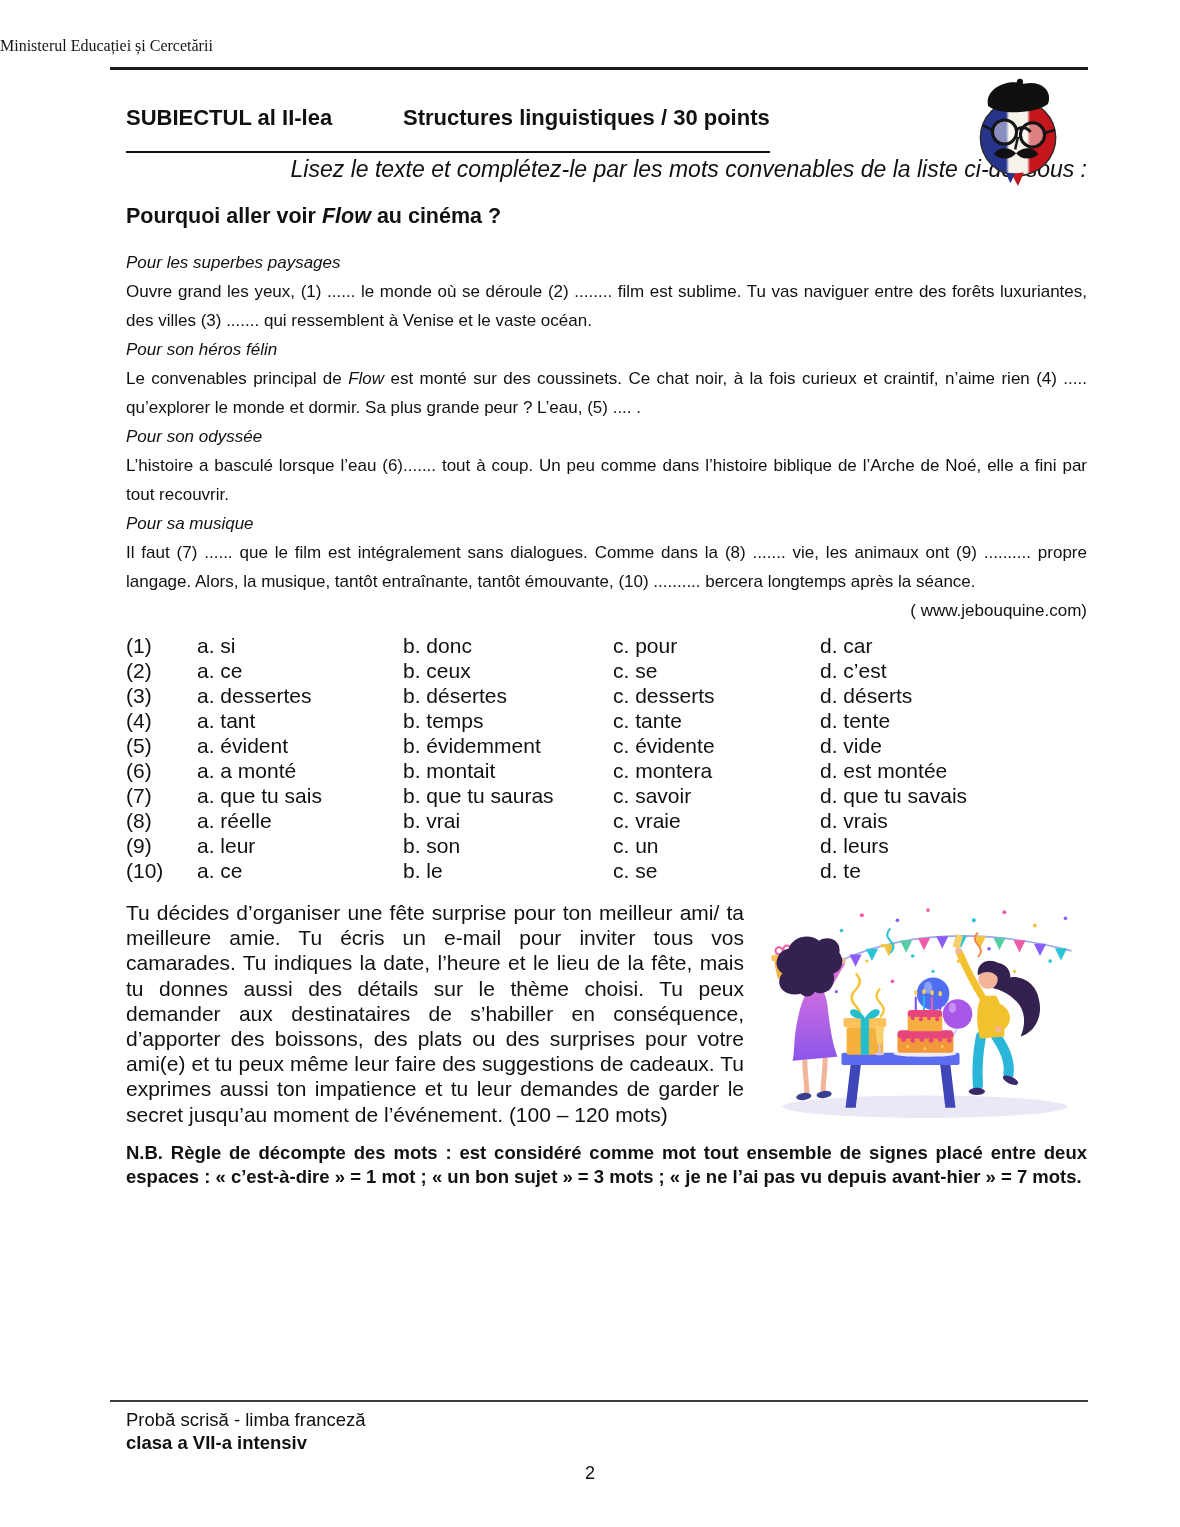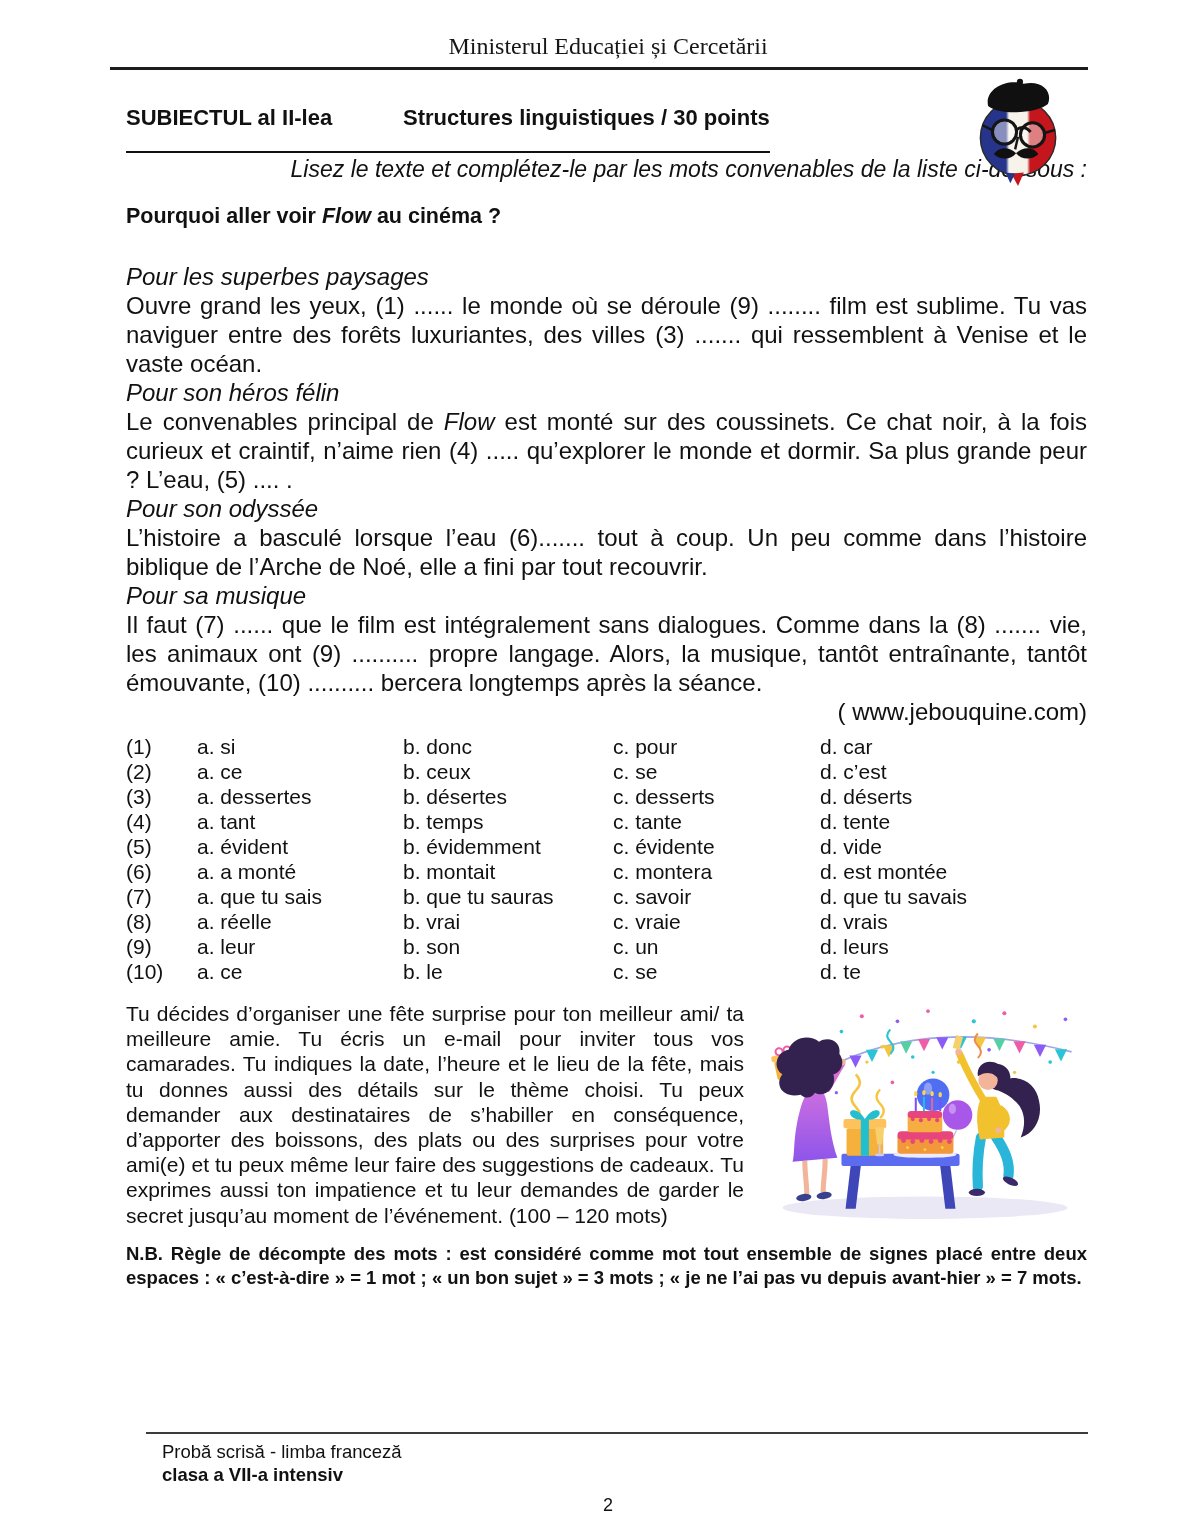--- a/index.html
+++ b/index.html
@@ -4,57 +4,57 @@
 <title>Exam page</title>
 <style>
   html,body { margin:0; padding:0; background:#ffffff; }
   .page {
     position:relative; width:1180px; height:1527px; margin:0 auto;
     background:#ffffff; color:#111;
     font-family:"Liberation Sans","DejaVu Sans",sans-serif;
     overflow:hidden;
   }
   .ministry {
-    padding-top:34px; text-align:center;
+    padding-top:34px; text-align:left;
     font-family:"Liberation Serif","DejaVu Serif",serif;
-    font-size:24px; line-height:24px; color:#161616;padding-left:36px;
+    font-size:16px; line-height:24px; color:#161616;
   }
   .header-rule { margin:9px 92px 0 110px; border-top:3px solid #1c1c1c; }
   .logo { position:absolute; left:961px; top:76px; width:116px; height:112px; }
 
   .content { margin:0 93px 0 126px; }
 
   .subject-heading { margin-top:34px; }
   .subject-heading .u {
     display:inline-block; border-bottom:2.5px solid #111; padding-bottom:20px;
     font-weight:bold; font-size:22px; line-height:27px;
   }
   .sh-left { display:inline-block; min-width:277px; }
 
   .instruction { margin-top:3px; font-style:italic; font-size:23px; line-height:26px;text-align:right; }
 
   .reading-title { margin-top:21px; font-weight:bold; font-size:21.5px; line-height:26px; }
   .it { font-style:italic; }
 
-  .reading { margin-top:33px; font-size:24px; line-height:29px; }
+  .reading { margin-top:19px; font-size:17px; line-height:29px; }
   .reading .sec-heading { font-style:italic; }
   .reading p { margin:0; text-align:justify; }
   .source { text-align:right; }
 
   .mcq { margin-top:8px; font-size:21px; line-height:25px; }
   .mcq-row { display:grid; grid-template-columns:71px 206px 210px 207px 1fr; }
 
   .task { margin-top:17px; font-size:21px; line-height:25.2px; }
   .task p { margin:0; text-align:justify; }
   .task-bold { font-weight:normal; }
   .party { float:right; width:318px; height:224px; margin:0 0 4px 25px; }
 
   .nb { clear:both; margin:14px 0 0 0; font-weight:bold; font-size:18.5px; line-height:24px; text-align:justify; }
 
-  .footer { position:absolute; left:0; right:0; top:1432px;padding-left:36px; }
+  .footer { position:absolute; left:0; right:0; top:1400px; }
   .footer-rule { margin:0 92px 0 110px; border-top:2px solid #3c3c3c; }
   .footer-exam  { margin:7px 0 0 126px; font-size:18.5px; line-height:22px; }
   .footer-class { margin:1px 0 0 126px; font-size:18.5px; line-height:22px; font-weight:bold; }
   .footer-page  { margin-top:9px; text-align:center; font-size:18px; }
 </style>
 </head>
 <body>
 
 <div class="page">
 
@@ -92,21 +92,21 @@
     <div class="subject-heading">
       <span class="u"><span class="sh-left">SUBIECTUL al II-lea</span><span>Structures linguistiques / 30 points</span></span>
     </div>
 
     <div class="instruction">Lisez le texte et complétez-le par les mots convenables de la liste ci-dessous :</div>
 
     <div class="reading-title"><span>Pourquoi aller voir </span><span class="it">Flow</span><span> au cinéma ?</span></div>
 
     <div class="reading">
       <div class="sec-heading">Pour les superbes paysages</div>
-      <p><span>Ouvre grand les yeux, (1) ...... le monde où se déroule (9) ........ film est sublime. Tu vas naviguer entre des forêts luxuriantes, des villes (3) ....... qui ressemblent à Venise et le vaste océan.</span><span class="it"></span><span></span></p>
+      <p><span>Ouvre grand les yeux, (1) ...... le monde où se déroule (2) ........ film est sublime. Tu vas naviguer entre des forêts luxuriantes, des villes (3) ....... qui ressemblent à Venise et le vaste océan.</span><span class="it"></span><span></span></p>
 
       <div class="sec-heading">Pour son héros félin</div>
       <p><span>Le convenables principal de </span><span class="it">Flow</span><span> est monté sur des coussinets. Ce chat noir, à la fois curieux et craintif, n’aime rien (4) ..... qu’explorer le monde et dormir. Sa plus grande peur ? L’eau, (5) .... .</span></p>
 
       <div class="sec-heading">Pour son odyssée</div>
       <p><span>L’histoire a basculé lorsque l’eau (6)....... tout à coup. Un peu comme dans l’histoire biblique de l’Arche de Noé, elle a fini par tout recouvrir.</span><span class="it"></span><span></span></p>
 
       <div class="sec-heading">Pour sa musique</div>
       <p><span>Il faut (7) ...... que le film est intégralement sans dialogues. Comme dans la (8) ....... vie, les animaux ont (9) .......... propre langage. Alors, la musique, tantôt entraînante, tantôt émouvante, (10) .......... bercera longtemps après la séance.</span><span class="it"></span><span></span></p>
 

